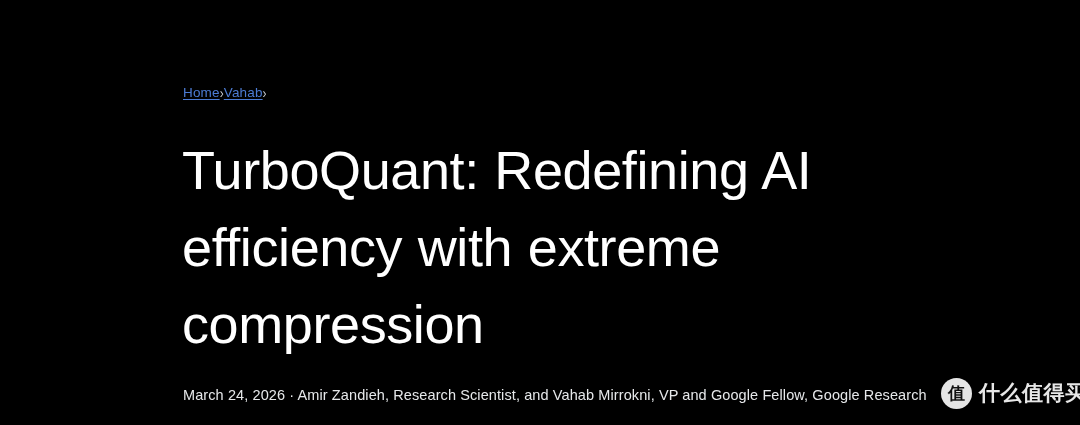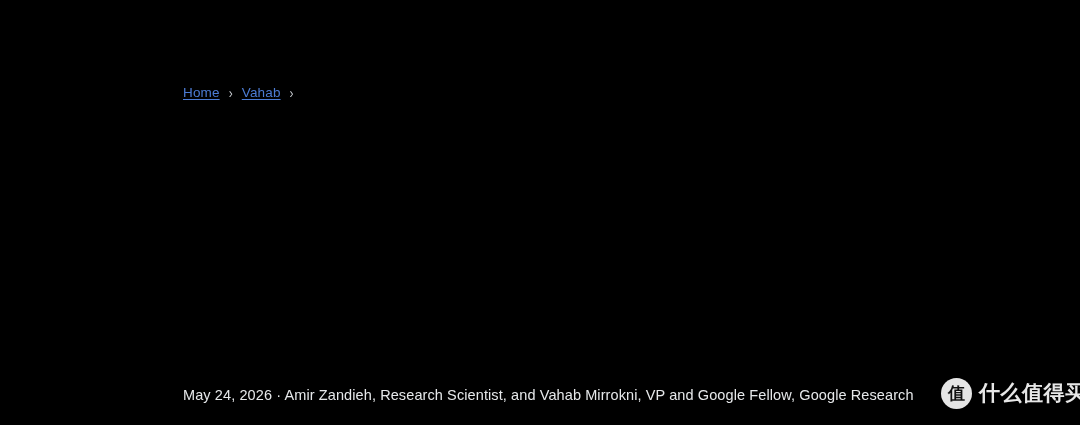--- a/index.html
+++ b/index.html
@@ -23,21 +23,20 @@
     background:#000000;
   }
 
   
   .breadcrumb {
     position:absolute;
     left:183px;
     top:84px;
     display:flex;
     align-items:center;
-    gap:9px;
     font-size:13.5px;
     line-height:18px;
     letter-spacing:0.15px;
   }
   .crumb-link {
     color:#4c7cd4;
     text-decoration:underline;
     text-underline-offset:2px;
     text-decoration-thickness:1px;
     cursor:pointer;
@@ -120,21 +119,22 @@
 
 <div class="page">
 
   <nav class="breadcrumb">
     <a class="crumb-link">Home</a>
     <span class="crumb-sep">›</span>
     <a class="crumb-link">Vahab</a>
     <span class="crumb-sep">›</span>
   </nav>
 
+  <h1 class="post-title">TurboQuant: Redefining AI efficiency with extreme compression</h1>
 
-  <div class="byline">May 24, 2026 · Amir Zandieh, Research Scientist, and Vahab Mirrokni, VP and Google Fellow, Google Research</div>
+  <div class="byline">March 24, 2026 · Amir Zandieh, Research Scientist, and Vahab Mirrokni, VP and Google Fellow, Google Research</div>
 
   <div class="watermark">
     <span class="wm-logo">值</span>
     <span class="wm-text">什么值得买</span>
   </div>
 
 </div>
 
 </body></html>

